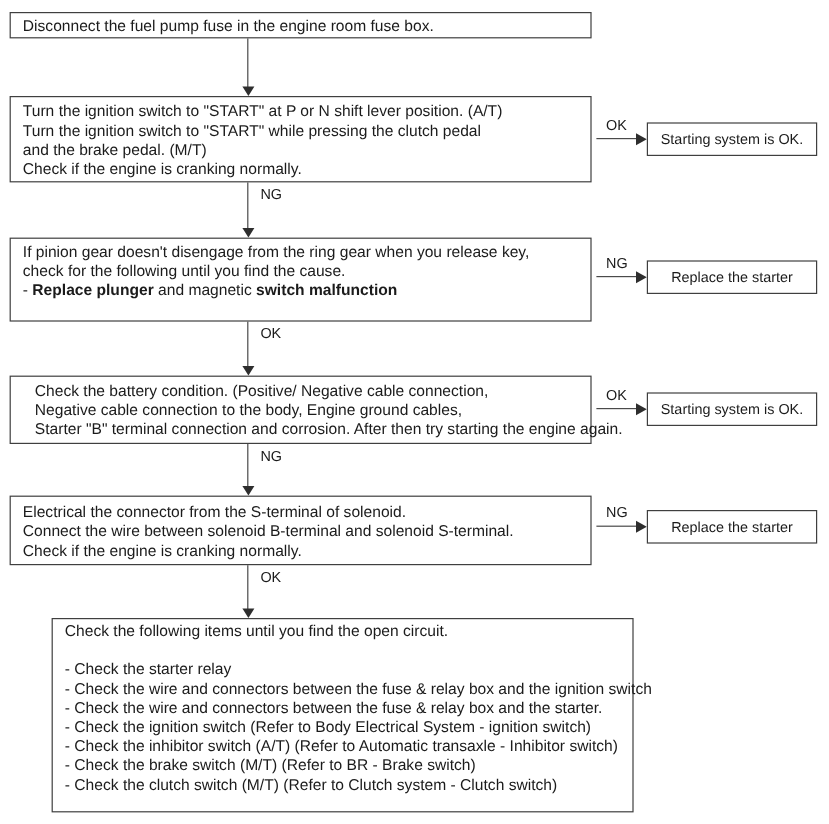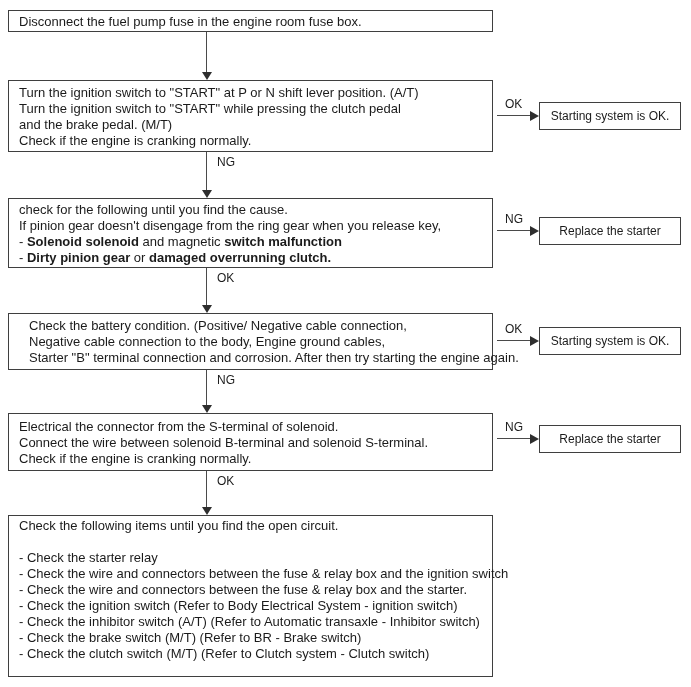--- a/index.html
+++ b/index.html
@@ -77,39 +77,38 @@
     </div>
 
   <div class="mbox" style="top:80px;height:72px;padding-top:4px;">
       <div class="tline"><span>Turn the ignition switch to "START" at P or N shift lever position. (A/T)</span></div>
       <div class="tline"><span>Turn the ignition switch to "START" while pressing the clutch pedal</span></div>
       <div class="tline"><span>and the brake pedal. (M/T)</span></div>
       <div class="tline"><span>Check if the engine is cranking normally.</span></div>
     </div>
 
   <div class="mbox" style="top:198px;height:70px;padding-top:3px;">
+      <div class="tline"><span>If pinion gear doesn't disengage from the ring gear when you release key,</span></div>
       <div class="tline"><span>check for the following until you find the cause.</span></div>
-      <div class="tline"><span>If pinion gear doesn't disengage from the ring gear when you release key,</span></div>
-      <div class="tline"><span>- </span><span class="bold">Solenoid solenoid</span><span> and magnetic </span><span class="bold">switch malfunction</span></div>
-      <div class="tline"><span>- </span><span class="bold">Dirty pinion gear</span><span> or </span><span class="bold">damaged overrunning clutch.</span></div>
+      <div class="tline"><span>- </span><span class="bold">Replace plunger</span><span> and magnetic </span><span class="bold">switch malfunction</span></div>
     </div>
 
   <div class="mbox" style="top:313px;height:57px;padding-top:4px;padding-left:20px;">
       <div class="tline"><span>Check the battery condition. (Positive/ Negative cable connection,</span></div>
       <div class="tline"><span>Negative cable connection to the body, Engine ground cables,</span></div>
       <div class="tline"><span>Starter "B" terminal connection and corrosion. After then try starting the engine again.</span></div>
     </div>
 
   <div class="mbox" style="top:413px;height:58px;padding-top:5px;">
       <div class="tline"><span>Electrical the connector from the S-terminal of solenoid.</span></div>
       <div class="tline"><span>Connect the wire between solenoid B-terminal and solenoid S-terminal.</span></div>
       <div class="tline"><span>Check if the engine is cranking normally.</span></div>
     </div>
 
-  <div class="mbox" style="top:515px;height:162px;padding-top:2px;">
+  <div class="mbox" style="top:515px;height:162px;padding-top:2px;margin-left:35px;">
       <div class="tline"><span>Check the following items until you find the open circuit.</span></div>
       <div class="tline">&nbsp;</div>
       <div class="tline"><span>- Check the starter relay</span></div>
       <div class="tline"><span>- Check the wire and connectors between the fuse &amp; relay box and the ignition switch</span></div>
       <div class="tline"><span>- Check the wire and connectors between the fuse &amp; relay box and the starter.</span></div>
       <div class="tline"><span>- Check the ignition switch (Refer to Body Electrical System - ignition switch)</span></div>
       <div class="tline"><span>- Check the inhibitor switch (A/T) (Refer to Automatic transaxle - Inhibitor switch)</span></div>
       <div class="tline"><span>- Check the brake switch (M/T) (Refer to BR - Brake switch)</span></div>
       <div class="tline"><span>- Check the clutch switch (M/T) (Refer to Clutch system - Clutch switch)</span></div>
     </div>

